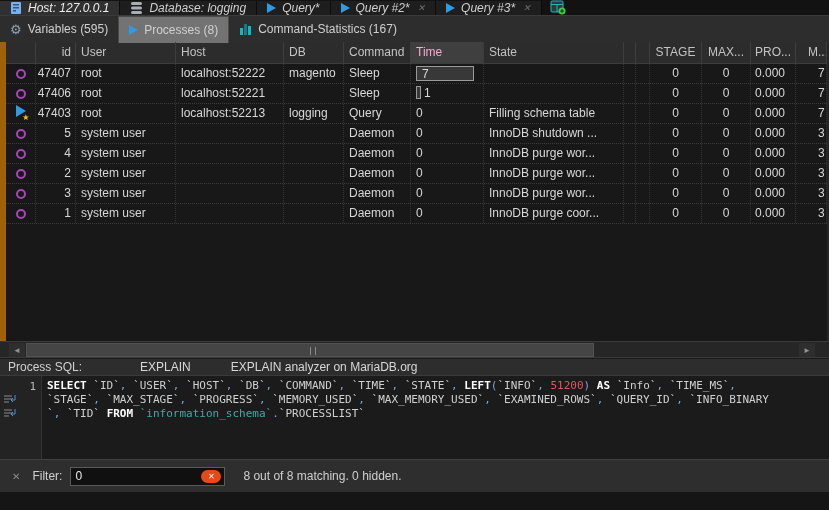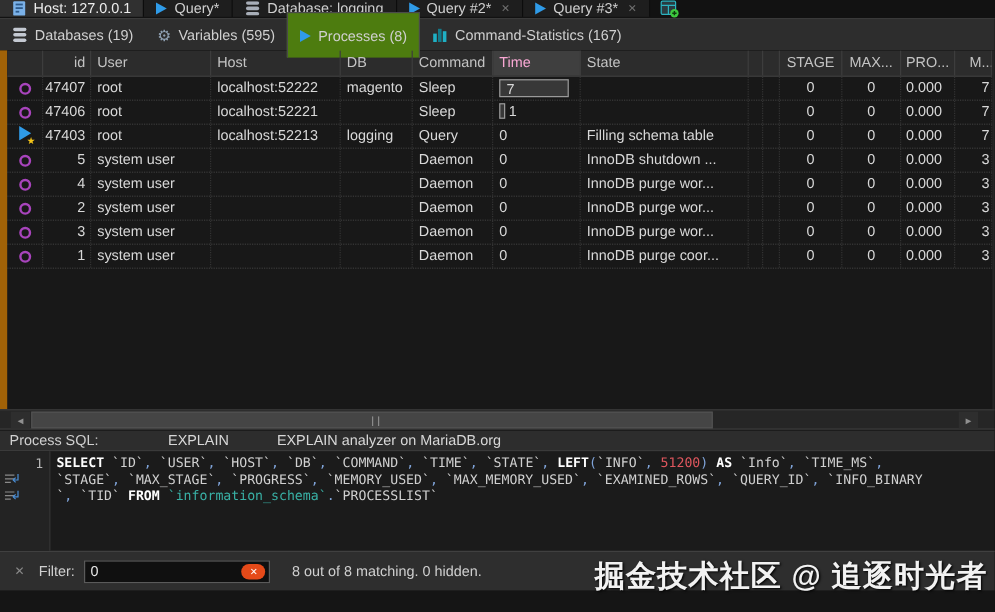--- a/index.html
+++ b/index.html
@@ -1,33 +1,33 @@
 <!DOCTYPE html>
 <html><head>
 <meta charset="utf-8">
 <style>
   * { margin:0; padding:0; box-sizing:border-box; }
   html,body { width:829px; height:510px; background:#151515; overflow:hidden;
               font-family:"Liberation Sans", sans-serif; }
   .window { position:relative; width:829px; height:510px; background:#151515; color:#d4d4d4; }
 
   
-  .tabbar1 { height:15px; background:#121212; display:flex; align-items:flex-start; }
+  .tabbar1 { height:15px; background:#121212; display:flex; align-items:flex-end;font-style:italic; }
   .mtab { display:flex; align-items:center; gap:6px; padding:0 10px; background:#1e1e1e;
           border-right:1px solid #0c0c0c; font-size:12px; color:#cfcfcf; cursor:default; }
   .mtab.active { background:#303030; color:#ececec; }
   .mtab .close { font-size:9px; color:#6f6f6f; margin-left:2px; }
   .newtab-btn { display:flex; align-items:center; padding:0 8px; }
 
   
   .tabbar2 { height:27px; background:#2d2d2d; display:flex; align-items:center;
              border-top:1px solid #3a3a3a; }
   .vtab { display:flex; align-items:center; gap:6px; padding:4px 10px; font-size:12px;
           color:#d0d0d0; height:27px; }
-  .vtab.active { background:#4d7c0f; border:1px solid #4a4a4a; border-bottom:none; height:38px; }
+  .vtab.active { background:#737373; border:1px solid #4a4a4a; border-bottom:none; height:27px; }
 
   
   .ic { display:inline-flex; align-items:center; justify-content:center; }
   .tri { width:0; height:0; border-top:5px solid transparent; border-bottom:5px solid transparent;
          border-left:9px solid #2f9be8; }
   .gear { font-size:13px; color:#8fa0b2; line-height:1; }
   .circle-ic { width:10px; height:10px; border:2px solid #a844bc; border-radius:50%; }
   .playstar { position:relative; }
   .playstar .star { position:absolute; right:-3px; bottom:-4px; color:#f5c518; font-size:8px; }
 
@@ -114,32 +114,32 @@
         <svg width="12" height="14">
             <rect x="1" y="1" width="10" height="12" rx="1" fill="#7ab1e8"></rect>
             <rect x="3" y="3" width="6" height="1.5" fill="#2c5a8c"></rect>
             <rect x="3" y="6" width="6" height="1.5" fill="#2c5a8c"></rect>
             <rect x="3" y="9" width="3" height="1.5" fill="#2c5a8c"></rect>
           </svg>
       </span>
       <span>Host: 127.0.0.1</span>
     </div>
     <div class="mtab">
-      <span class="ic tri"></span>
-      <span>Query*</span>
-    </div>
-    <div class="mtab">
       <span class="ic">
         <svg width="13" height="12">
             <rect x="1" y="0" width="11" height="3" rx="1.5" fill="#a8aeb8"></rect>
             <rect x="1" y="4.5" width="11" height="3" rx="1.5" fill="#a8aeb8"></rect>
             <rect x="1" y="9" width="11" height="3" rx="1.5" fill="#a8aeb8"></rect>
           </svg>
       </span>
       <span>Database: logging</span>
+    </div>
+    <div class="mtab">
+      <span class="ic tri"></span>
+      <span>Query*</span>
     </div>
     <div class="mtab">
       <span class="ic tri"></span>
       <span>Query #2*</span>
       <span class="close">✕</span>
     </div>
     <div class="mtab">
       <span class="ic tri"></span>
       <span>Query #3*</span>
       <span class="close">✕</span>
@@ -151,30 +151,20 @@
             <line x1="1" y1="4.5" x2="13" y2="4.5" stroke="#2bb3c0"></line>
             <line x1="7" y1="4.5" x2="7" y2="12" stroke="#2bb3c0"></line>
             <circle cx="12" cy="11" r="3.5" fill="#3ec93e"></circle>
             <path d="M12 9.2v3.6M10.2 11h3.6" stroke="#0c3b0c" stroke-width="1.2"></path>
           </svg>
       </span>
     </div>
   </div>
 
   <div class="tabbar2">
-    <div class="vtab">
-      <span class="ic">
-        <svg width="13" height="12">
-            <rect x="1" y="0" width="11" height="3" rx="1.5" fill="#c4c9d2"></rect>
-            <rect x="1" y="4.5" width="11" height="3" rx="1.5" fill="#c4c9d2"></rect>
-            <rect x="1" y="9" width="11" height="3" rx="1.5" fill="#c4c9d2"></rect>
-          </svg>
-      </span>
-      <span>Databases (19)</span>
-    </div>
     <div class="vtab">
       <span class="ic gear">⚙</span>
       <span>Variables (595)</span>
     </div>
     <div class="vtab active">
       <span class="ic tri"></span>
       <span>Processes (8)</span>
     </div>
     <div class="vtab">
       <span class="ic">
@@ -401,14 +391,13 @@
   <div class="filterbar">
     <span class="xic">✕</span>
     <span class="flbl">Filter:</span>
     <span class="finput-wrap">
       <input class="finput" type="text" value="0" style="">
       <span class="fclear">✕</span>
     </span>
     <span class="fstatus">8 out of 8 matching. 0 hidden.</span>
   </div>
 
-  <div class="watermark">掘金技术社区 @ 追逐时光者</div>
 </div>
 
 </body></html>

